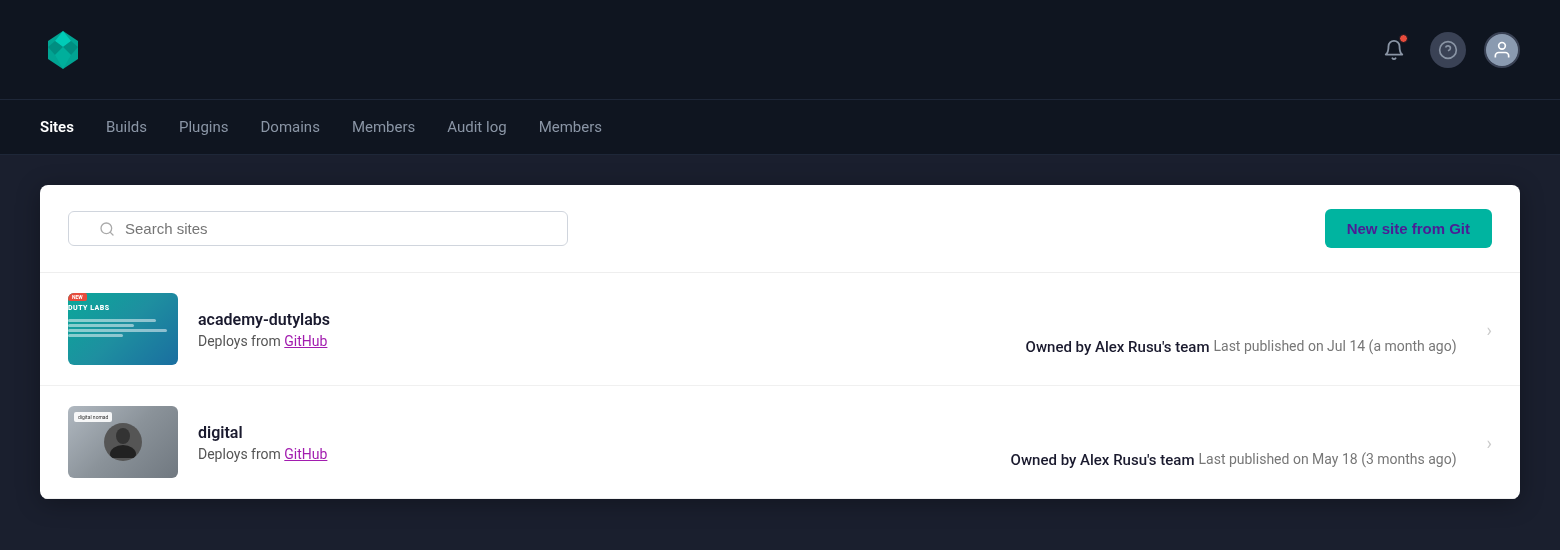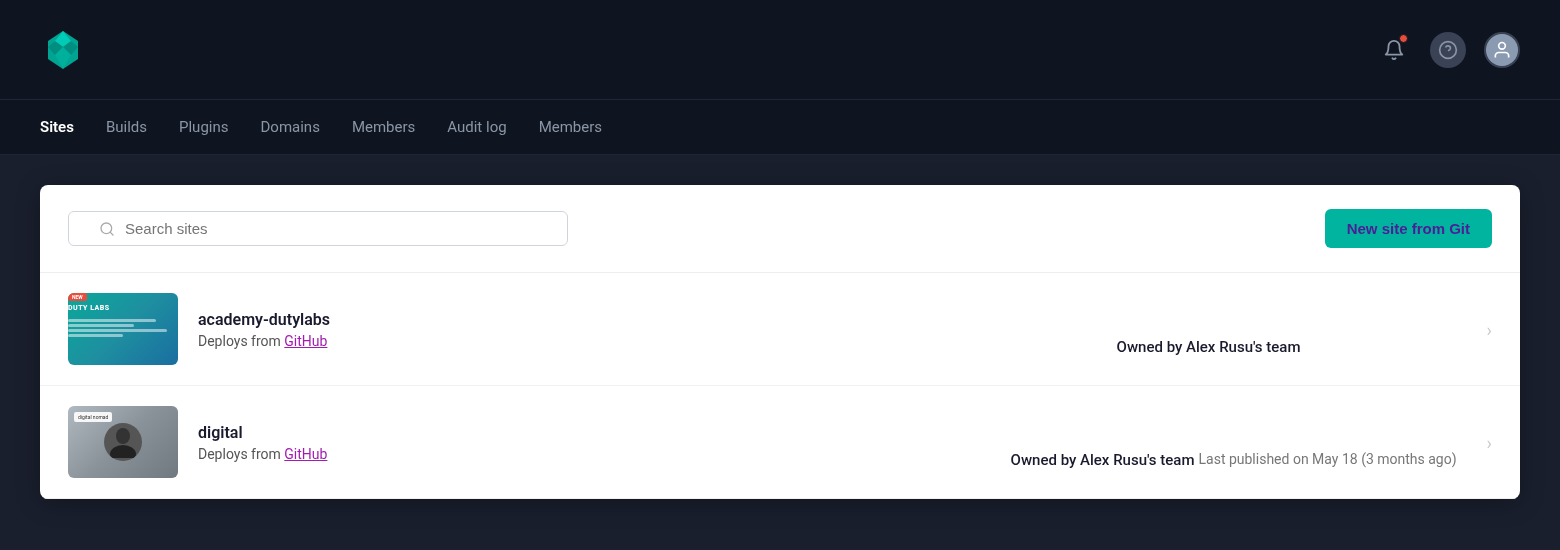--- a/index.html
+++ b/index.html
@@ -396,20 +396,21 @@
           </div>
         </div>
         <div class="site-info">
           <span class="site-name">academy-dutylabs</span>
           <span class="site-deploy">
             <span>Deploys from </span><a>GitHub</a>
           </span>
         </div>
         <div class="site-meta">
           <span class="site-owner">Owned by Alex Rusu's team</span>
+          <span class="site-published">Last published on Jul 14 (a month ago)</span>
         </div>
         <span class="chevron-right">›</span>
       </li>
 
       <li class="site-item">
         <div class="site-thumbnail thumb-2">
           <div class="thumb-inner-2">
             <div class="thumb-person">
               <svg width="28" height="32" viewBox="0 0 28 32" fill="none">
                 <ellipse cx="14" cy="10" rx="7" ry="8" fill="#333"></ellipse>

